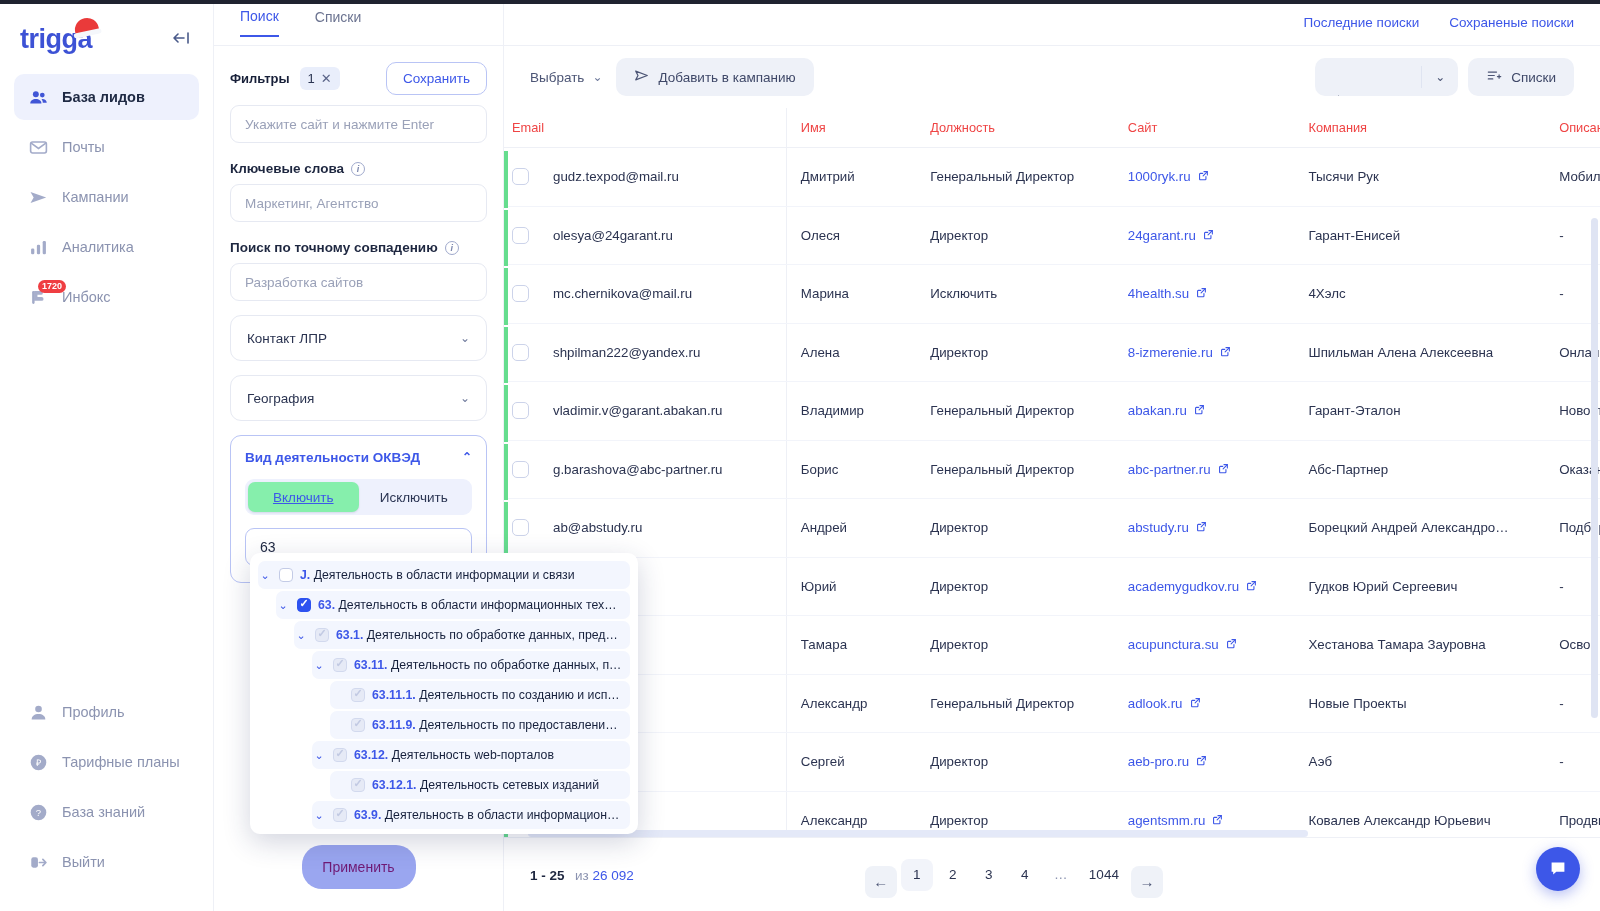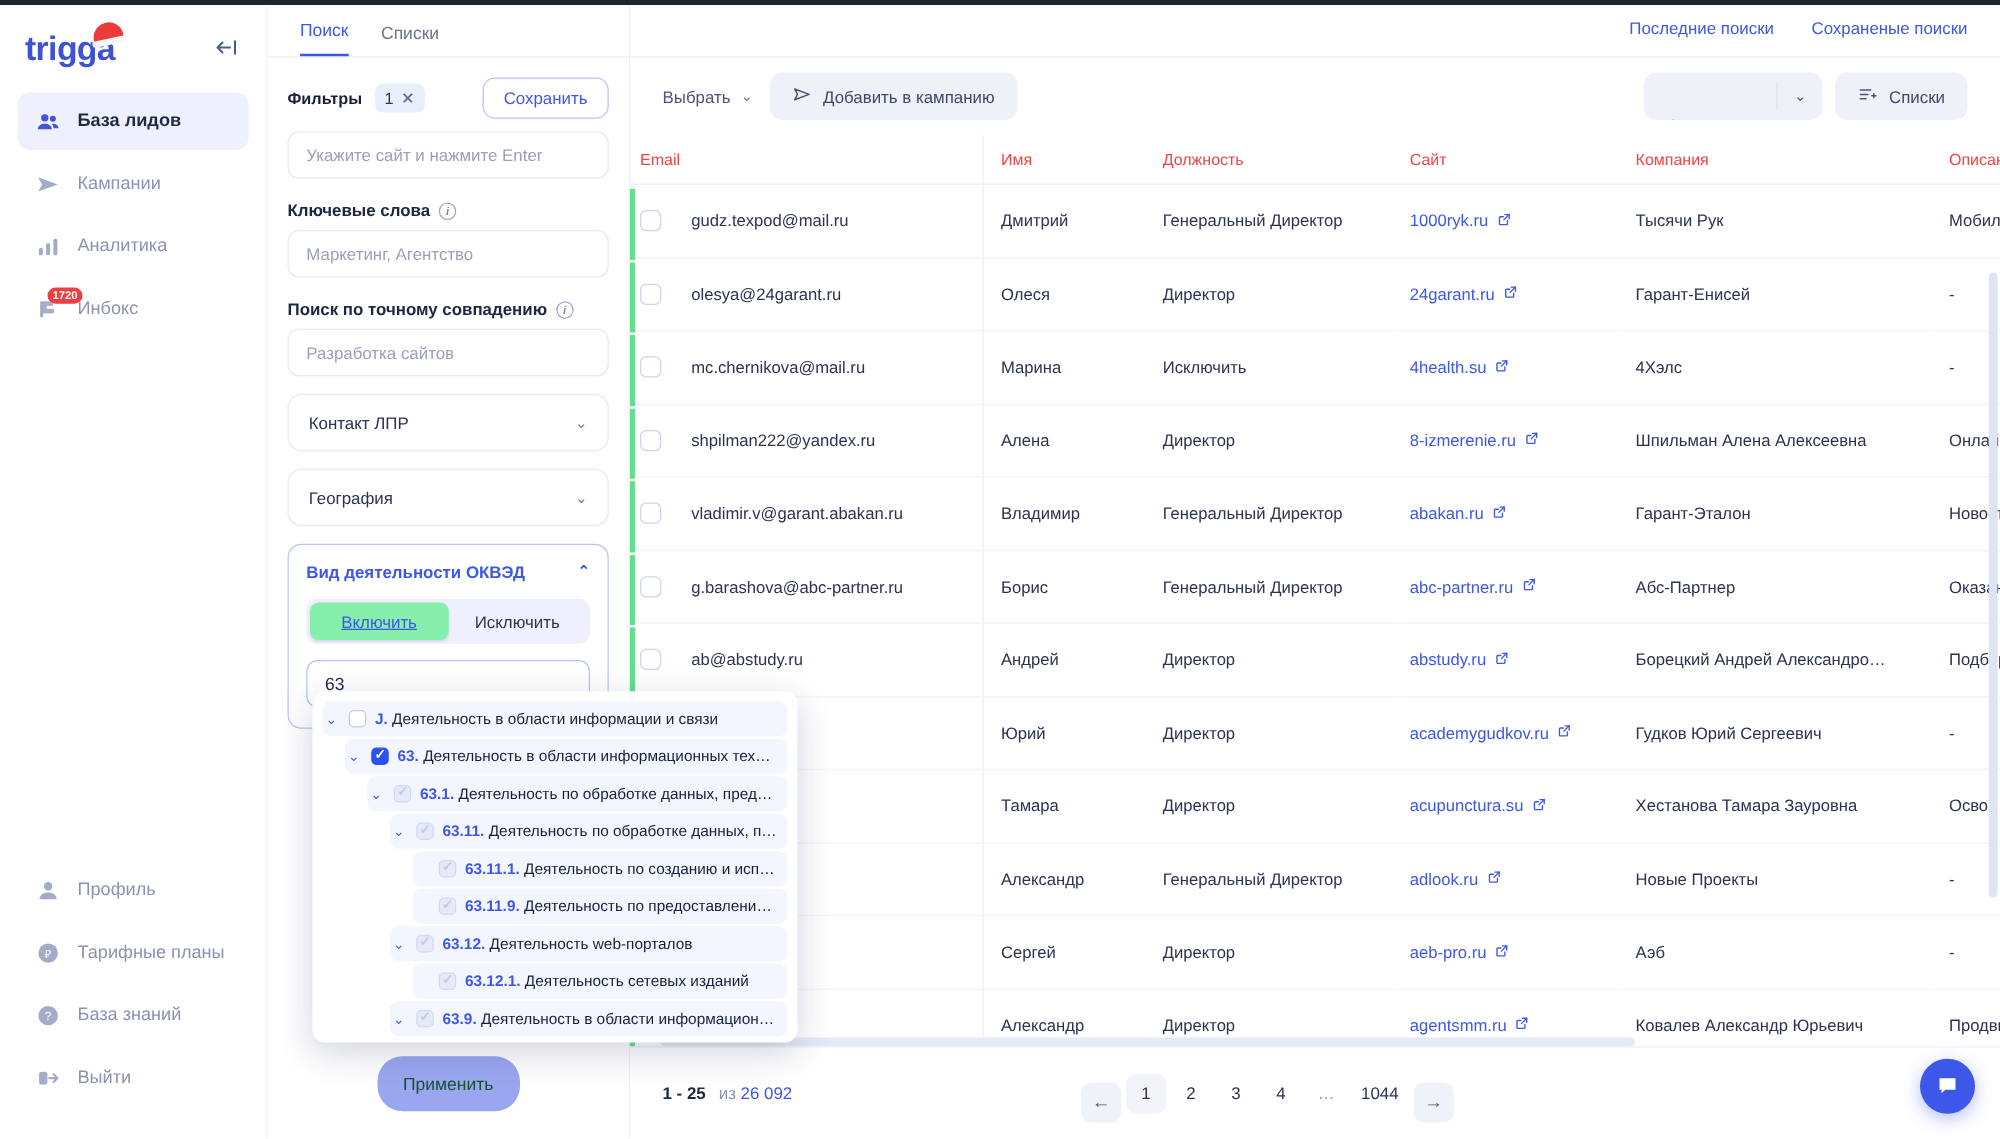--- a/index.html
+++ b/index.html
@@ -47,21 +47,21 @@
     border-radius: 9px; padding: 1px 4px; line-height: 11px;
   }
   .nav-bottom { margin-top: auto; padding: 0 14px 22px; }
 
   
   .filters-col {
     width: 290px; flex: 0 0 290px; height: 911px; background: #fff;
     border-right: 1px solid #eef0f6; display: flex; flex-direction: column;
     position: relative;
   }
-  .tabs-row { height: 46px; display: flex; align-items: flex-end; gap: 26px; padding: 0 26px; border-bottom: 1px solid #eef0f6; }
+  .tabs-row { height: 46px; display: flex; align-items: center; gap: 36px; padding: 0 26px; border-bottom: 1px solid #eef0f6; }
   .tab { font-size: 14px; color: #6b7390; padding-bottom: 11px; cursor: pointer; }
   .tab.active { color: #3d57e8; border-bottom: 2px solid #3d57e8; font-weight: 500; }
 
   .filters-head { display: flex; align-items: center; padding: 16px 16px 10px; gap: 10px; }
   .filters-title { font-size: 13px; font-weight: 700; color: #182039; }
   .chip-count {
     background: #e9eefb; color: #2b3553; font-size: 13px; border-radius: 6px;
     padding: 4px 8px; display: flex; align-items: center; gap: 6px; cursor: pointer;
   }
   .chip-count .x { color: #5a6488; font-size: 13px; }
@@ -121,21 +121,21 @@
   .tcb { width: 14px; height: 14px; border-radius: 4px; border: 1.4px solid #c3cbe6; background: #fff; flex: 0 0 14px; }
   .tcb.checked { background: #2d52f0; border-color: #2d52f0; position: relative; }
   .tcb.checked::after { content:"✓"; position:absolute; left:1.5px; top:-2.5px; color:#fff; font-size:11px; font-weight:700; }
   .tcb.dis { background: #e6eaf6; border-color: #d2d9ee; position: relative; }
   .tcb.dis::after { content:"✓"; position:absolute; left:1.5px; top:-2.5px; color:#c2cae3; font-size:11px; font-weight:700; }
   .tcode { color: #3d57e8; font-weight: 600; }
   .tlabel { overflow: hidden; text-overflow: ellipsis; }
 
   .apply-wrap { padding: 14px 16px 22px; }
   .apply-btn {
-    width: 114px; height: 44px; border-radius: 20px; background: #9aa6f0; color: #14532d;
+    width: 114px; height: 44px; border-radius: 20px; background: #9aa6f0; color: #701a75;
     border: none; font-size: 14px; cursor: pointer; font-family: inherit; margin: 0 auto; display:block;
   }
 
   
   .main { flex: 1; height: 911px; display: flex; flex-direction: column; background: #fff; position: relative; min-width: 0;}
   .main-top { height: 46px; display: flex; align-items: center; justify-content: flex-end; gap: 30px; padding: 0 26px; border-bottom: 1px solid #eef0f6;}
   .top-link { color: #3d57e8; font-size: 13.5px; cursor: pointer; }
 
   .toolbar { height: 62px; display: flex; align-items: center; padding: 0 26px; gap: 14px; }
   .select-ctl { display: flex; align-items: center; gap: 8px; font-size: 13.5px; color: #4c5575; cursor: pointer; }
@@ -230,20 +230,29 @@
       <div class="nav-item active">
         <span class="nav-ico">
           <svg width="19" height="19" viewBox="0 0 20 20" fill="currentColor">
               <circle cx="7.2" cy="6.6" r="3.1"></circle>
               <circle cx="14" cy="7.4" r="2.5"></circle>
               <path d="M1.3 16.2c0-3 2.7-4.7 5.9-4.7s5.9 1.7 5.9 4.7z"></path>
               <path d="M14 11.5c2.6 0 4.7 1.4 4.7 3.9h-4.2c0-1.5-.5-2.8-1.4-3.8z"></path>
             </svg>
         </span>
         <span>База лидов</span>
+      </div>
+      <div class="nav-item">
+        <span class="nav-ico">
+          <svg width="19" height="19" viewBox="0 0 20 20" fill="none" stroke="currentColor" stroke-width="1.7">
+              <rect x="1.7" y="4.2" width="16.6" height="11.6" rx="2"></rect>
+              <path d="M2.3 5.4l7.7 5.6 7.7-5.6"></path>
+            </svg>
+        </span>
+        <span>Почты</span>
       </div>
       <div class="nav-item">
         <span class="nav-ico">
           <svg width="19" height="19" viewBox="0 0 20 20" fill="currentColor">
               <path d="M1.6 4.1l16.5 5.9-16.5 5.9 3.3-5.9z"></path>
             </svg>
         </span>
         <span>Кампании</span>
       </div>
       <div class="nav-item">

